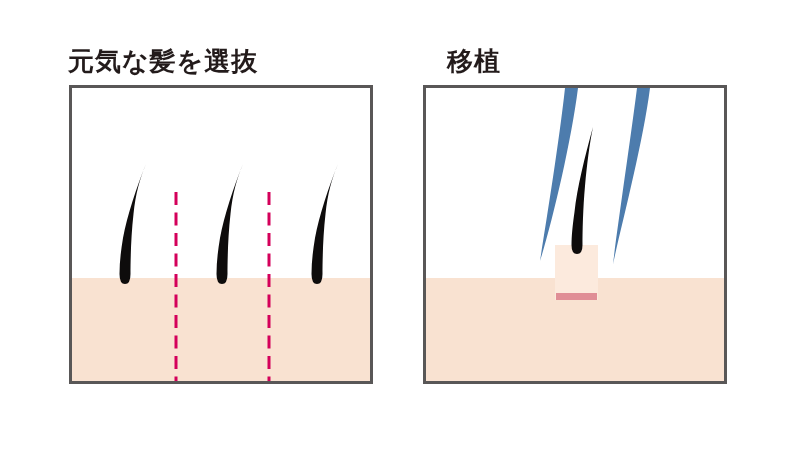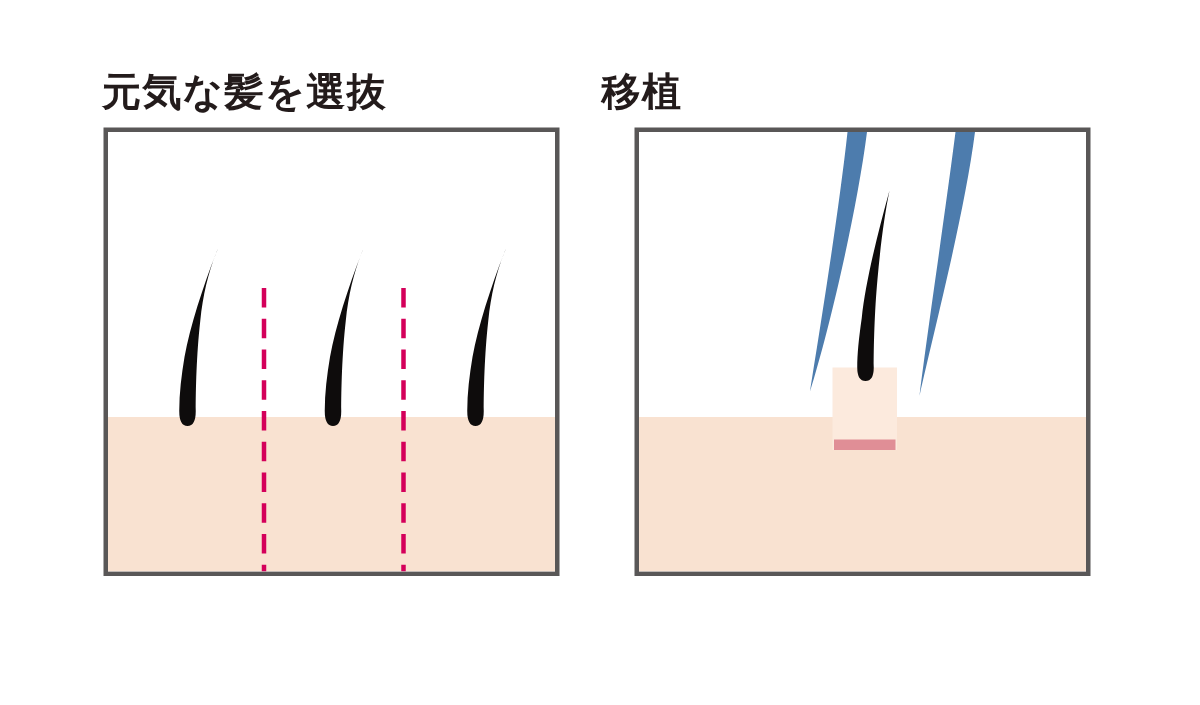--- a/index.html
+++ b/index.html
@@ -15,21 +15,21 @@
     top: 47px;
     margin: 0;
     font-size: 26px;
     font-weight: bold;
     letter-spacing: 1px;
     color: #231b1b;
     line-height: 1.1;
     white-space: nowrap;
   }
   #title-selection { left: 68px; }
-  #title-transplant { left: 401px; }
+  #title-transplant { left: 447px; }
   .panel {
     position: absolute;
     top: 85px;
     width: 298px;
     height: 293px;
     border: 3px solid #595757;
     background: #ffffff;
     box-sizing: content-box;
   }
   #panel-selection { left: 69px; }

